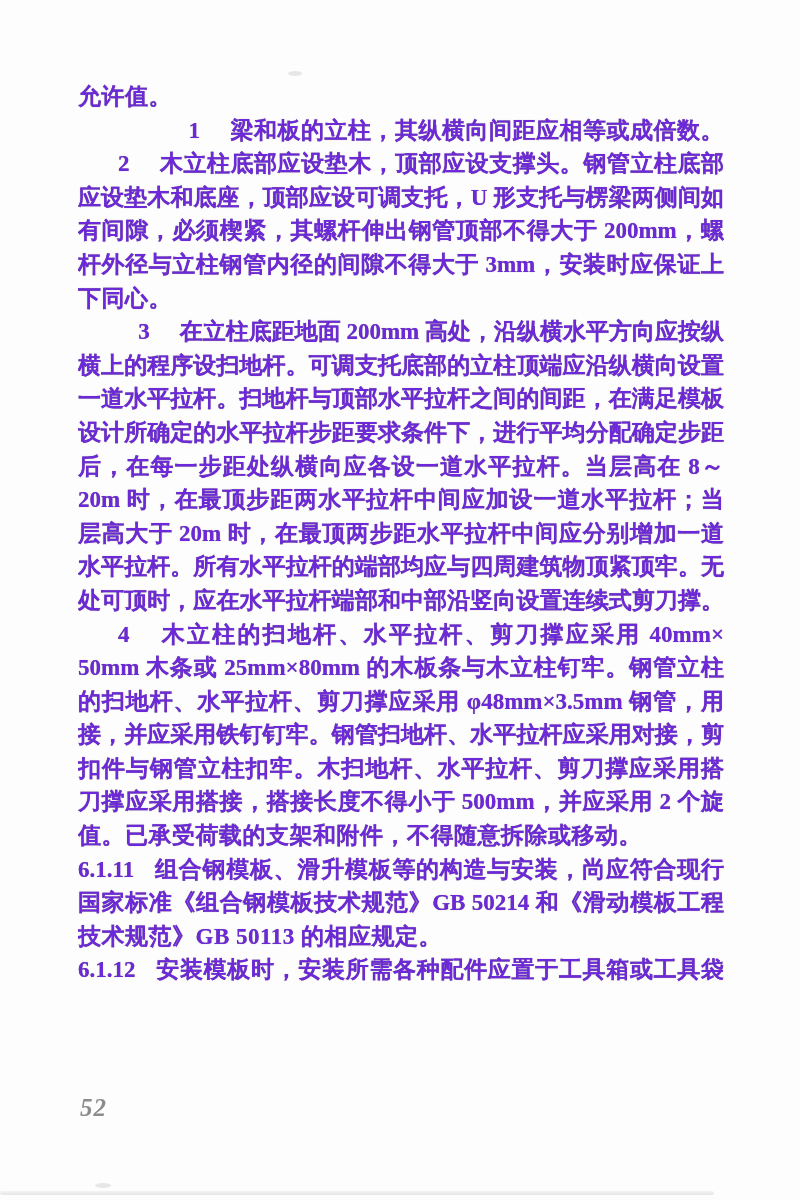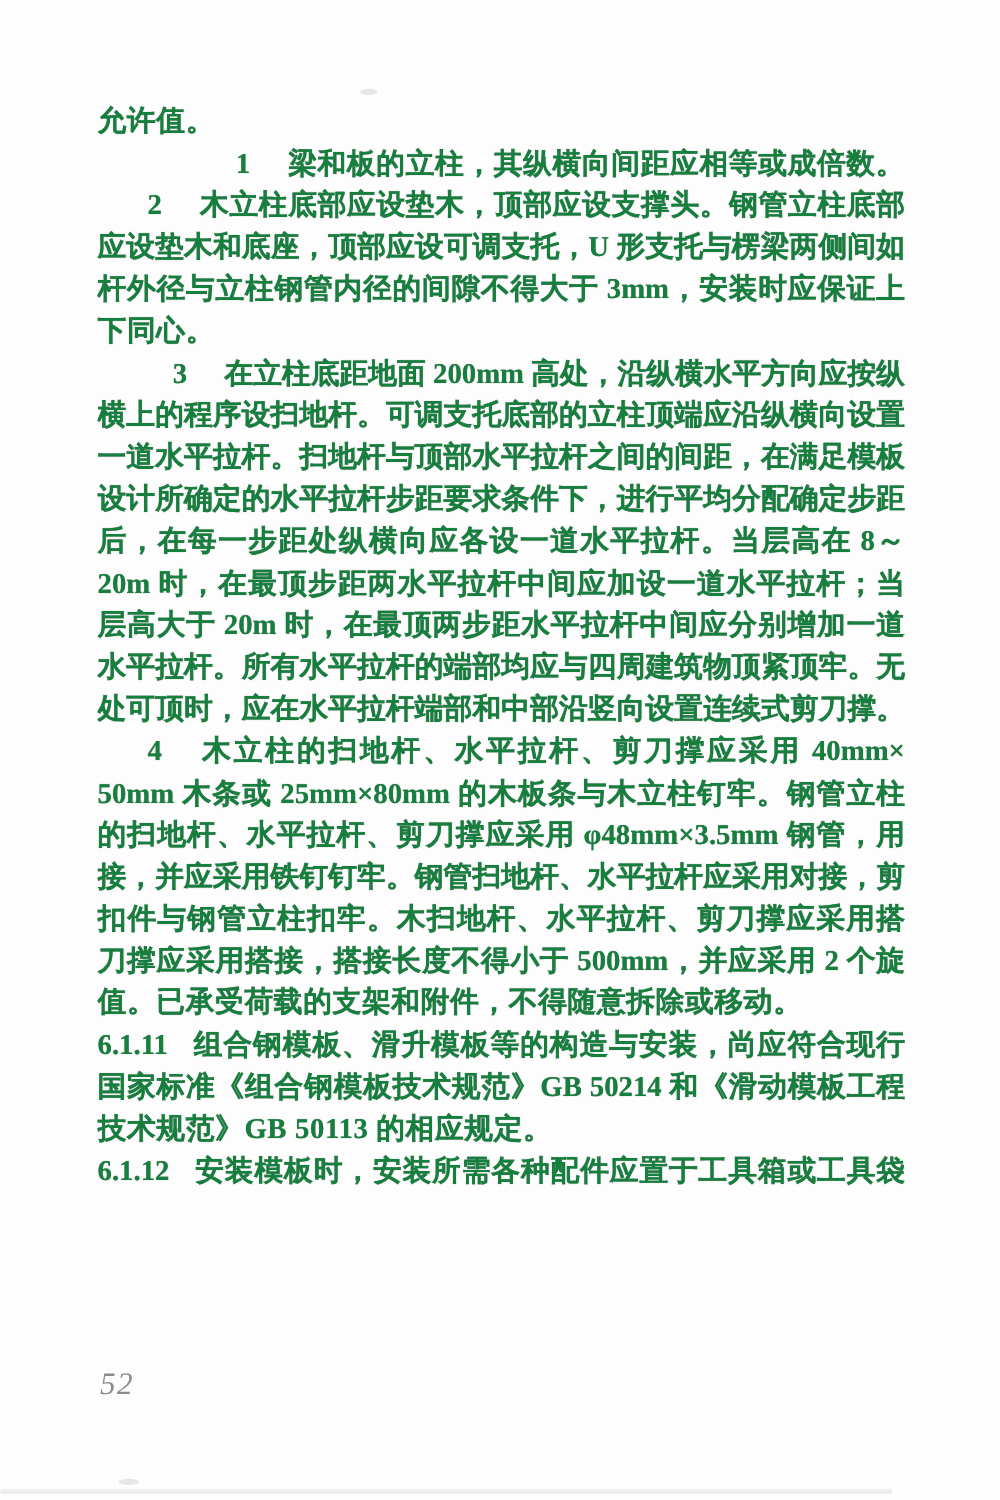--- a/index.html
+++ b/index.html
@@ -13,42 +13,42 @@
     position: absolute; inset: 0;
     background: #fdfdfd;
   }
   .text-block {
     position: absolute; left: 78px; top: 80px; width: 646px;
   }
   .line {
     font-size: 23px;
     line-height: 33.6px;
     height: 33.6px;
-    color: #15803d;
+    color: #6d28d9;
     font-weight: 600;
     white-space: nowrap;
     overflow: hidden;
     text-shadow: 0 0 0.7px rgba(60,60,60,0.75);
   }
   .line.justify {
     white-space: normal;
     text-align: justify;
     text-align-last: justify;
     letter-spacing: 0;
   }
   .line:not(.justify) { letter-spacing: 0.5px; }
   .line.item { padding-left: 40px; text-align: right; }
   .num { font-weight: 700; }
   .num.section { margin-right: 20px; }
   .num.item { margin-right: 30px; }
   .pagenum {
     position: absolute; left: 80px; top: 1094px;
     font-style: italic;
     font-size: 25px;
-    font-weight: 400;
+    font-weight: 700;
     color: #8c8c8c;
     letter-spacing: 1px;
   }
   .page-edge {
     position: absolute; left: 0; top: 1191px;
     width: 714px; height: 4px;
     background: linear-gradient(#f3f3f3, #e6e6e6);
     border-radius: 2px;
   }
   .speck {
@@ -62,20 +62,21 @@
 </style>
 </head>
 <body>
 
 <div class="page">
   <div class="text-block" id="text-block">
       <div class="line flush"><span>允许值。</span></div>
       <div class="line item"><span class="num item">1</span><span>梁和板的立柱，其纵横向间距应相等或成倍数。</span></div>
       <div class="line item justify"><span class="num item">2</span><span>木立柱底部应设垫木，顶部应设支撑头。钢管立柱底部</span></div>
       <div class="line flush justify"><span>应设垫木和底座，顶部应设可调支托，U 形支托与楞梁两侧间如</span></div>
+      <div class="line flush justify"><span>有间隙，必须楔紧，其螺杆伸出钢管顶部不得大于 200mm，螺</span></div>
       <div class="line flush justify"><span>杆外径与立柱钢管内径的间隙不得大于 3mm，安装时应保证上</span></div>
       <div class="line flush"><span>下同心。</span></div>
       <div class="line item justify"><span class="num item">3</span><span>在立柱底距地面 200mm 高处，沿纵横水平方向应按纵下</span></div>
       <div class="line flush justify"><span>横上的程序设扫地杆。可调支托底部的立柱顶端应沿纵横向设置</span></div>
       <div class="line flush justify"><span>一道水平拉杆。扫地杆与顶部水平拉杆之间的间距，在满足模板</span></div>
       <div class="line flush justify"><span>设计所确定的水平拉杆步距要求条件下，进行平均分配确定步距</span></div>
       <div class="line flush justify"><span>后，在每一步距处纵横向应各设一道水平拉杆。当层高在 8～</span></div>
       <div class="line flush justify"><span>20m 时，在最顶步距两水平拉杆中间应加设一道水平拉杆；当</span></div>
       <div class="line flush justify"><span>层高大于 20m 时，在最顶两步距水平拉杆中间应分别增加一道</span></div>
       <div class="line flush justify"><span>水平拉杆。所有水平拉杆的端部均应与四周建筑物顶紧顶牢。无</span></div>

